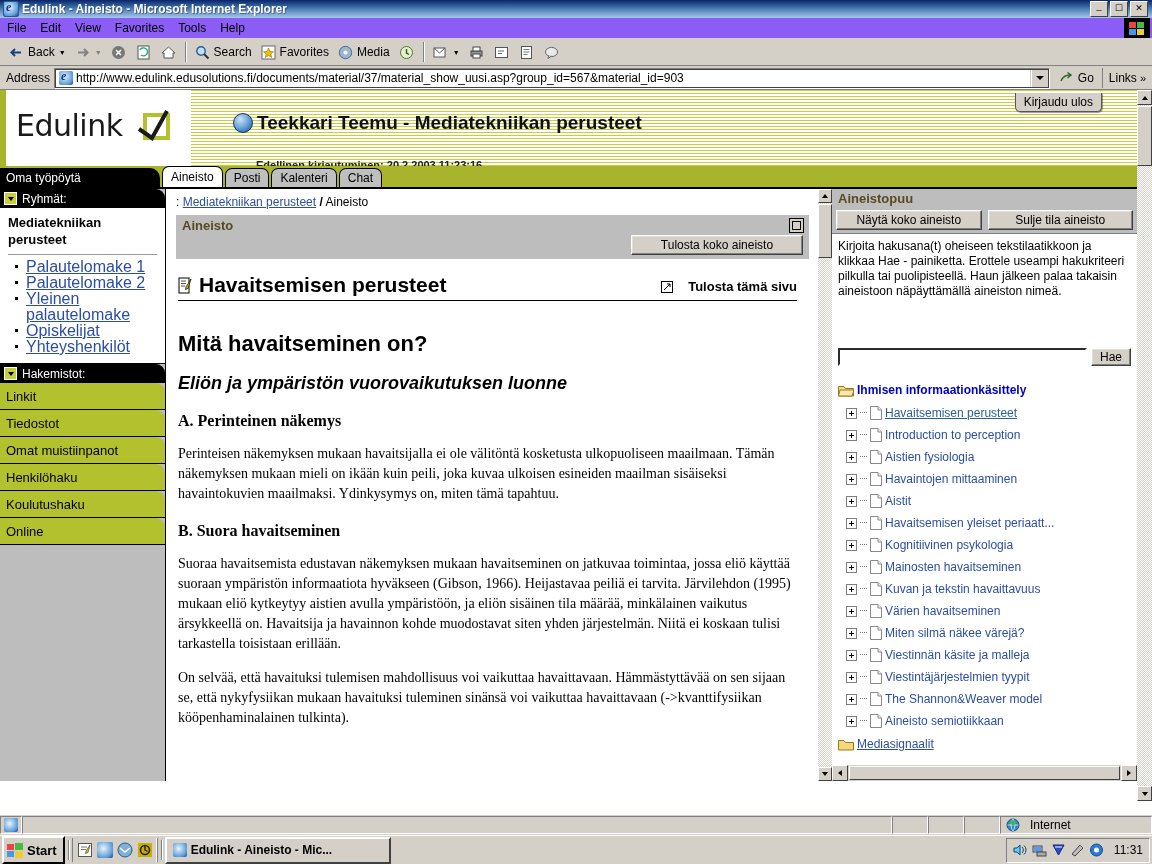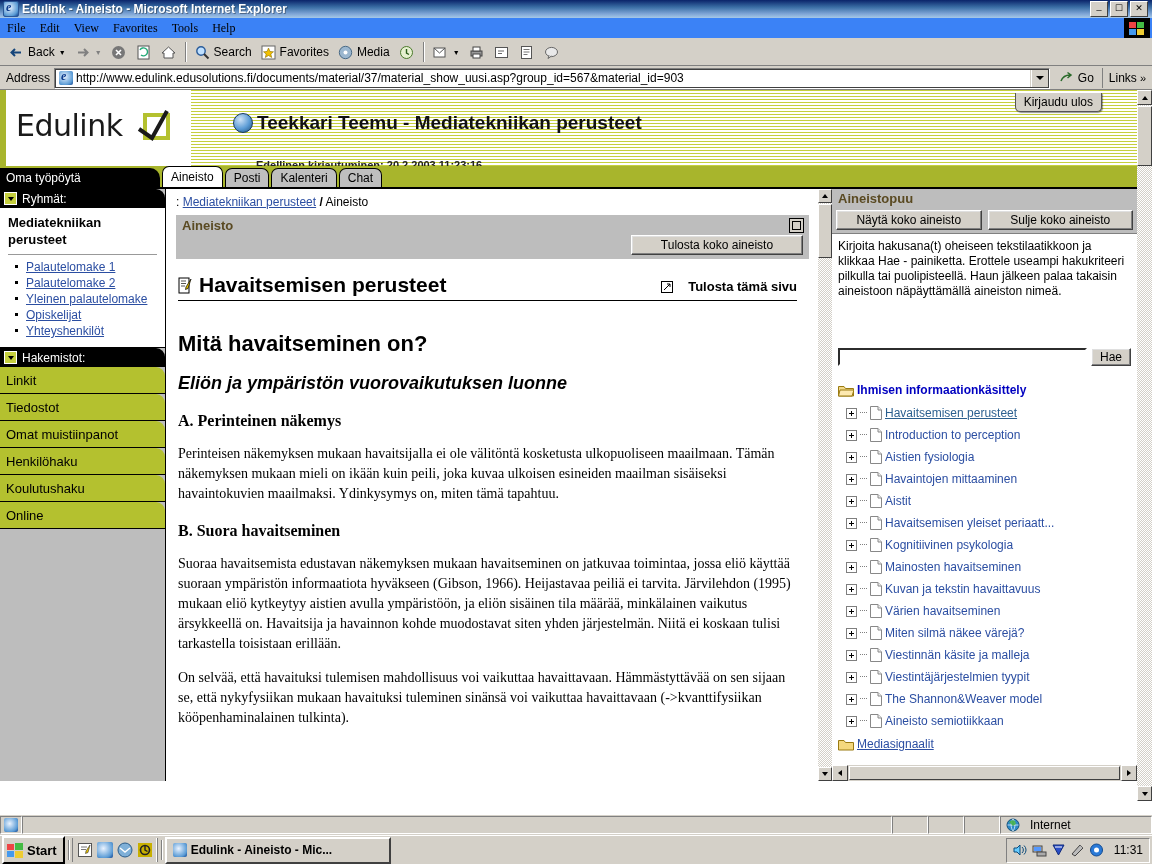--- a/index.html
+++ b/index.html
@@ -38,24 +38,23 @@
   .sysbtns{display:flex;gap:2px;padding-right:2px;}
   .sysbtn{
     width:16px;height:14px;background:#d4d0c8;
     border:1px solid;border-color:#fff #404040 #404040 #fff;
     font-size:9px;line-height:12px;text-align:center;color:#000;
     font-family:"Liberation Sans",sans-serif;cursor:default;
   }
 
   
   .menubar{
-    height:20px;background:#3b82f6;display:flex;align-items:center;
+    height:20px;background:#8b5cf6;display:flex;align-items:center;
     border-bottom:1px solid #d4d0c8;
     position:relative;
-    font-family:Liberation Serif, serif;
   }
   .menubar .mi{padding:2px 7px;font-size:12px;color:#000;}
   .menubar .logo{
     position:absolute;right:2px;top:0px;width:26px;height:20px;
     background:#000;
     display:flex;align-items:center;justify-content:center;
   }
   .flaglogo{width:16px;height:13px;display:block;}
 
   
@@ -195,21 +194,21 @@
   }
   .chk{
     width:11px;height:11px;background:#c5cf3e;border:1px solid #fff;
     display:flex;align-items:center;justify-content:center;flex:none;
   }
   .chk .v{width:0;height:0;border-left:3px solid transparent;border-right:3px solid transparent;border-top:4px solid #000;}
   .grpbox{background:#fff;padding:6px 8px 8px 8px;border-bottom:1px solid #000;}
   .grptitle{font-weight:bold;font-size:13px;color:#000;line-height:17px;}
   .grphr{border:none;border-top:1px solid #999;margin:6px 0 4px 0;}
   .grplist{margin:0;padding-left:16px;list-style:none;}
-  .grplist li{font-size:12px;line-height:16px;position:relative;padding-left:2px;}
+  .grplist li{font-size:16px;line-height:16px;position:relative;padding-left:2px;}
   .grplist li:before{content:"";position:absolute;left:-9px;top:6px;width:3px;height:3px;background:#000;}
   .grplist a{color:#2b4ea2;text-decoration:underline;}
   .greenitem{
     background:#b4c12f;border-bottom:1px solid #000;
     height:27px;display:flex;align-items:center;padding-left:6px;
     font-size:13px;color:#000;box-sizing:border-box;
     border-top-right-radius:9px;
   }
 
   
@@ -590,21 +589,21 @@
           <div class="thumb" style="top:15px;height:54px;"></div>
           <div class="sbbtn" style="position:absolute;bottom:0;left:0;width:14px;height:14px;">
               <div class="triD"></div>
             </div>
         </div>
 
         <div class="rightpanel">
           <div class="rp-head">Aineistopuu</div>
           <div class="rp-btnrow">
             <div class="btn3d">Näytä koko aineisto</div>
-            <div class="btn3d">Sulje koko aineisto</div>
+            <div class="btn3d">Sulje tila aineisto</div>
           </div>
           <div class="rp-help">Kirjoita hakusana(t) oheiseen tekstilaatikkoon ja klikkaa Hae - painiketta. Erottele useampi hakukriteeri pilkulla tai puolipisteellä. Haun jälkeen palaa takaisin aineistoon näpäyttämällä aineiston nimeä.</div>
           <div class="rp-search">
             <input class="rp-input" type="text" value="" style="">
             <div class="btn3d rp-go">Hae</div>
           </div>
 
           <div class="tree">
             <div class="tnode root">
               <svg class="folder" viewBox="0 0 16 13">

